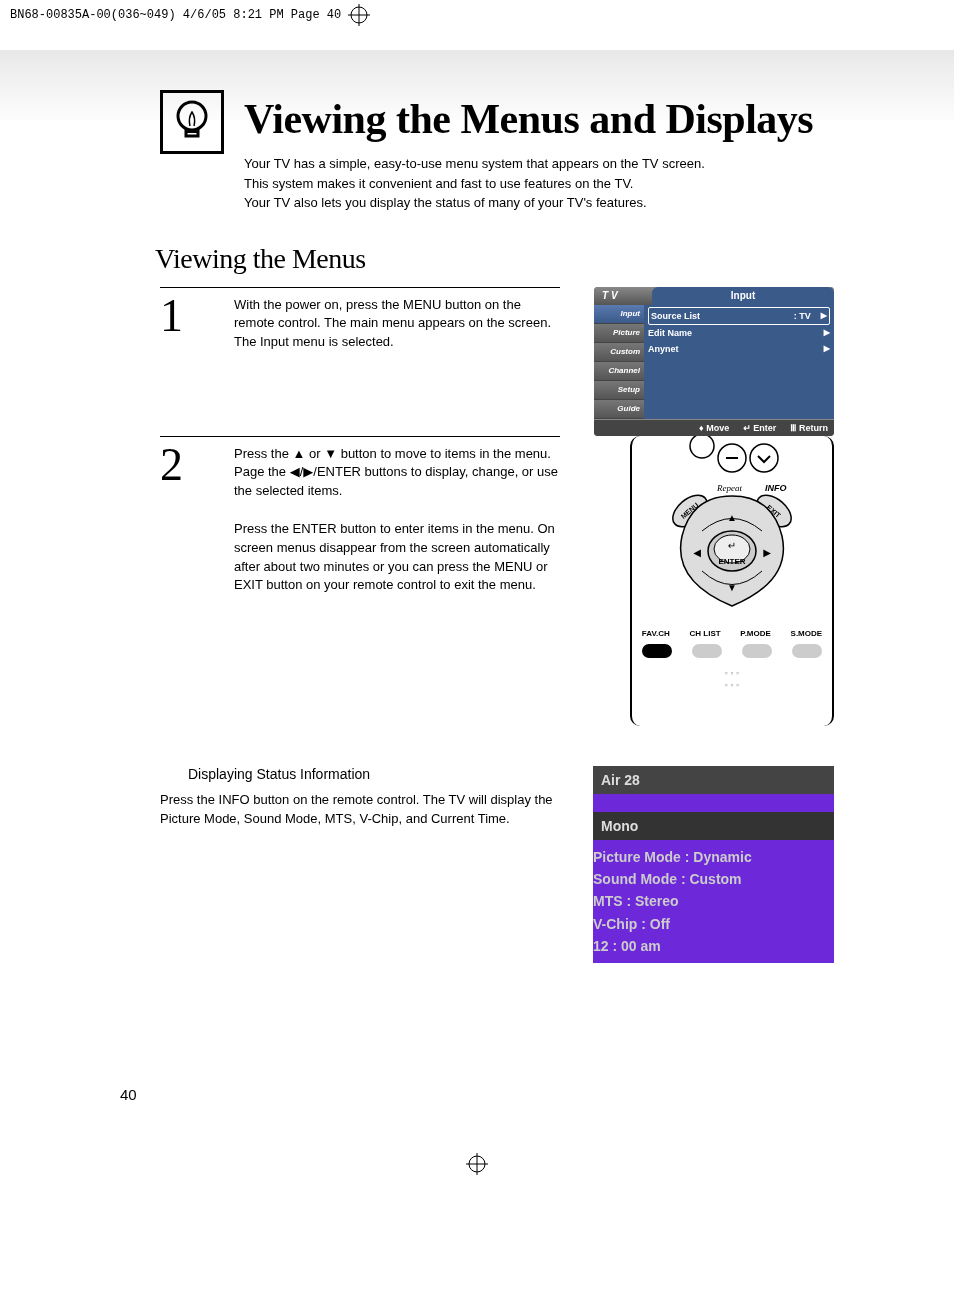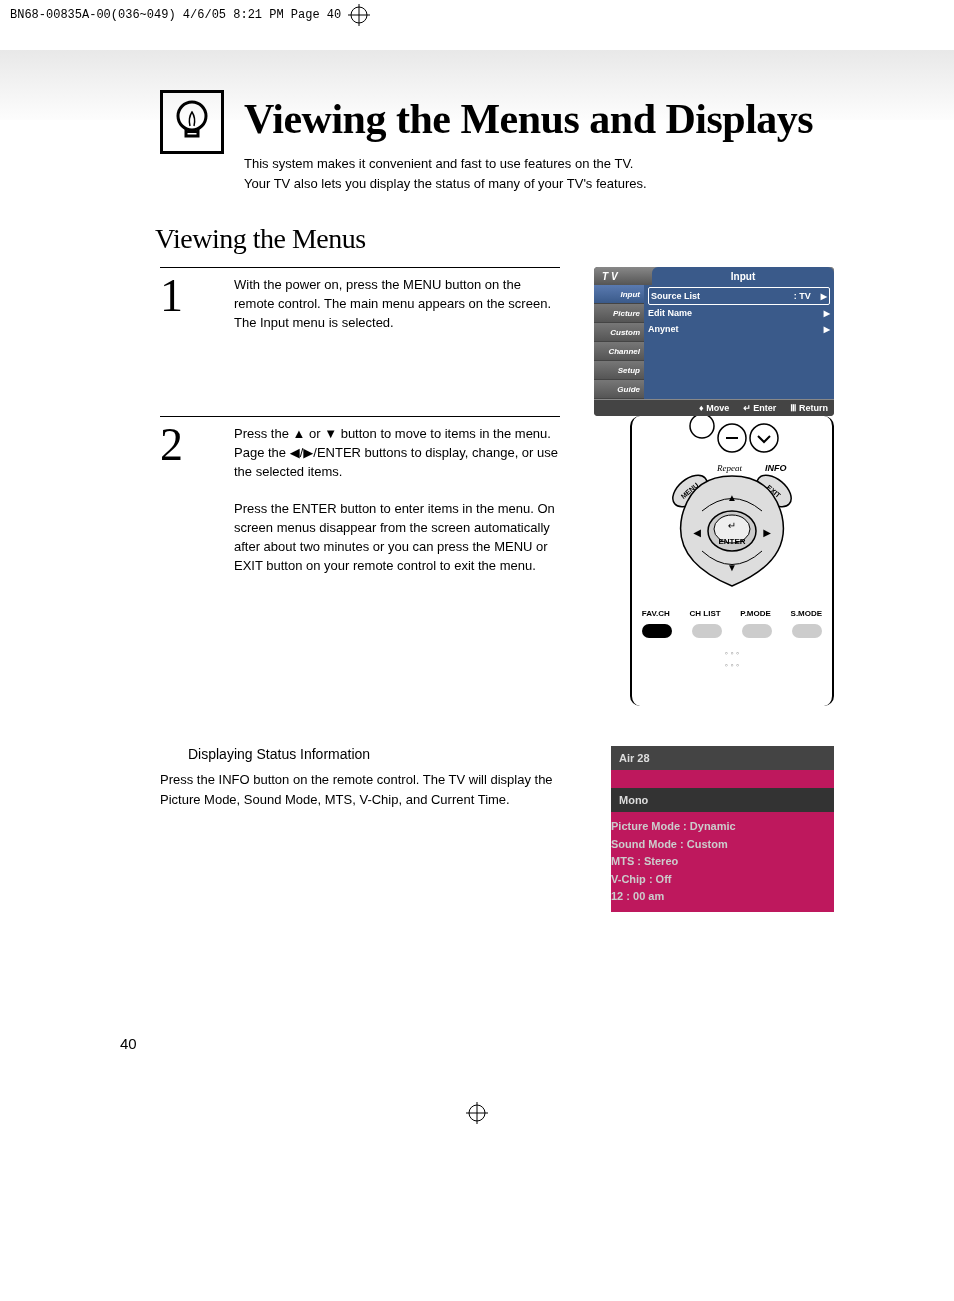--- a/index.html
+++ b/index.html
@@ -204,24 +204,24 @@
     bottom: 68px;
     width: 100%;
     display: flex;
     justify-content: space-around;
   }
   .pill { width:30px; height:14px; border-radius:7px; background:#ccc;}
   .pill.black{background:#000;}
   .dots-row{position:absolute;width:100%;display:flex;justify-content:center;gap:10px;font-size:9px;color:#888;}
   
   .info-box {
-    width: 223px;
-    background:#be185d;
+    width: 241px;
+    background:#6d28d9;
     color:#ccc;
-    font-size:11px;
+    font-size:14px;
     font-weight:bold;
   }
   .info-hdr { background:#444; padding:6px 8px; color:#ddd;}
   .info-sub { background:#333; padding:6px 8px; color:#ddd;}
   .info-body{ padding:6px 0; line-height:1.6;}
   .sub-heading {
     font-weight: normal;
     font-size: 14px;
     margin: 30px 0 8px 0;
     padding-left: 28px;
@@ -262,20 +262,21 @@
           <line x1="14" y1="34" x2="26" y2="34" stroke="#000" stroke-width="2"></line>
           <path d="M18 28 Q16 20 20 14 Q24 20 22 28" fill="none" stroke="#000" stroke-width="1.5"></path>
         </svg>
     </div>
     <div>
       <h1 class="main-title">Viewing the Menus and Displays</h1>
     </div>
   </div>
 
   <div class="intro-text">
+    <div>Your TV has a simple, easy-to-use menu system that appears on the TV screen.</div>
     <div>This system makes it convenient and fast to use features on the TV.</div>
     <div>Your TV also lets you display the status of many of your TV's features.</div>
   </div>
 
   <h2 class="section-title">Viewing the Menus</h2>
 
   <div class="row">
     <div class="left-col">
       <div class="step-block">
         <div class="step-num">1</div>

